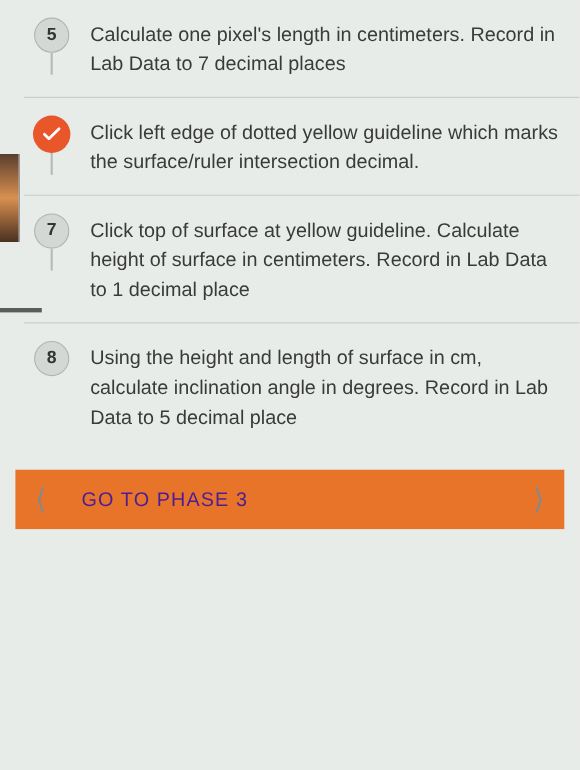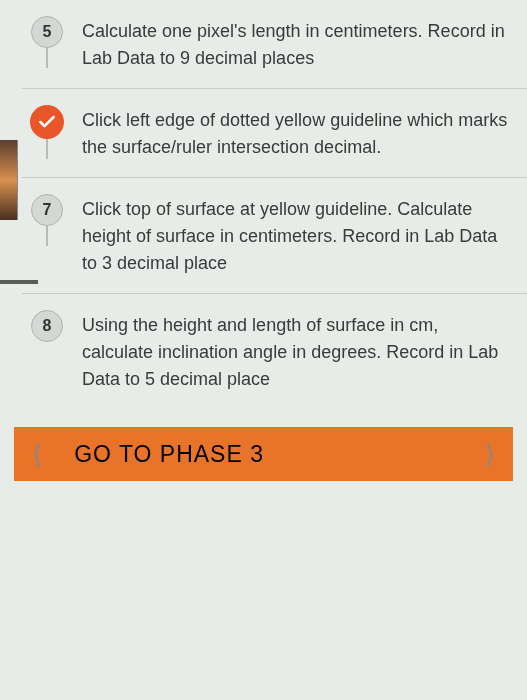--- a/index.html
+++ b/index.html
@@ -91,23 +91,23 @@
       cursor: pointer;
     }
     .footer-button .chev {
       font-size: 26px;
       color: #888;
       font-weight: 300;
     }
     .footer-button .label {
       flex: 1;
       padding-left: 32px;
-      font-size: 23px;
+      font-size: 18px;
       letter-spacing: 1px;
-      color: #000000;
+      color: #4c1d95;
     }
     .side-image-hint {
       position: absolute;
       left: 0;
       top: 140px;
       width: 18px;
       height: 80px;
       background: linear-gradient(#5a3d2e, #d89050, #4a3020);
       border-right: 1px solid #888;
     }
@@ -126,41 +126,41 @@
 <div class="side-image-hint"></div>
 <div class="side-rule-hint"></div>
 
 <div class="container">
 
   <div class="step">
     <div class="marker-col">
       <div class="step-number">5</div>
       <div class="timeline-line"></div>
     </div>
-    <div class="step-text">Calculate one pixel's length in centimeters. Record in Lab Data to 9 decimal places</div>
+    <div class="step-text">Calculate one pixel's length in centimeters. Record in Lab Data to 7 decimal places</div>
   </div>
 
   <div class="step">
     <div class="marker-col">
       <div class="step-check">
         <svg viewBox="0 0 24 24" fill="none" stroke="#fff" stroke-width="3" stroke-linecap="round" stroke-linejoin="round">
           <polyline points="4 12 9 17 20 6"></polyline>
         </svg>
       </div>
       <div class="timeline-line"></div>
     </div>
     <div class="step-text">Click left edge of dotted yellow guideline which marks the surface/ruler intersection decimal.</div>
   </div>
 
   <div class="step">
     <div class="marker-col">
       <div class="step-number">7</div>
       <div class="timeline-line"></div>
     </div>
-    <div class="step-text">Click top of surface at yellow guideline. Calculate height of surface in centimeters. Record in Lab Data to 3 decimal place</div>
+    <div class="step-text">Click top of surface at yellow guideline. Calculate height of surface in centimeters. Record in Lab Data to 1 decimal place</div>
   </div>
 
   <div class="step">
     <div class="marker-col">
       <div class="step-number">8</div>
     </div>
     <div class="step-text">Using the height and length of surface in cm, calculate inclination angle in degrees. Record in Lab Data to 5 decimal place</div>
   </div>
 
 </div>

